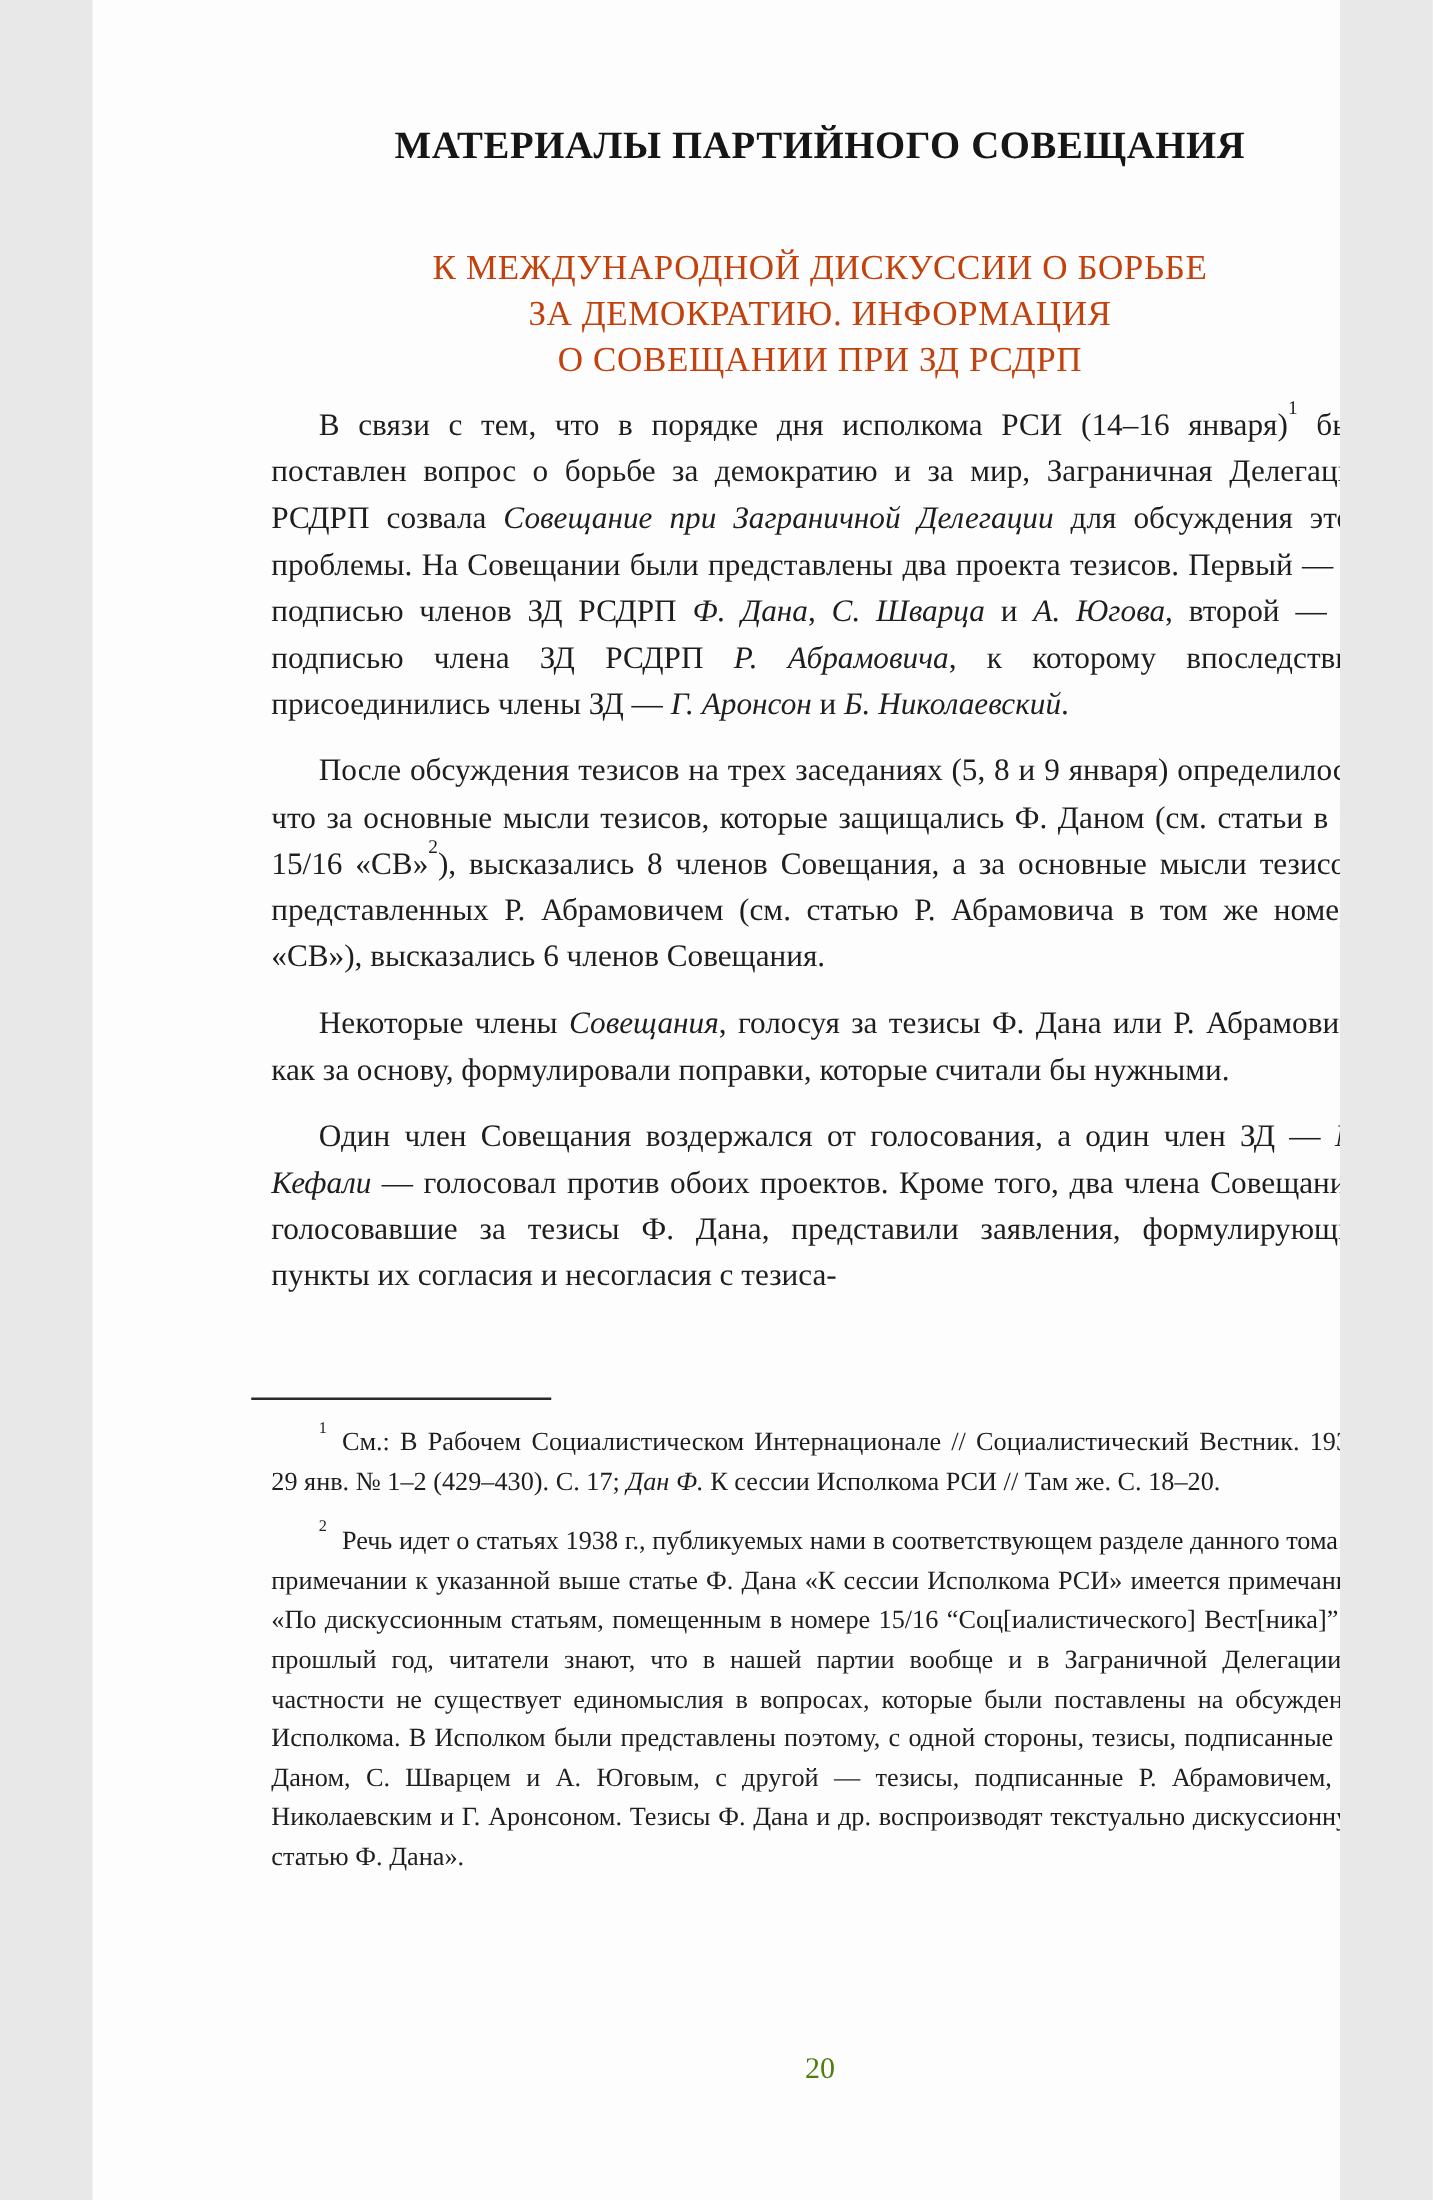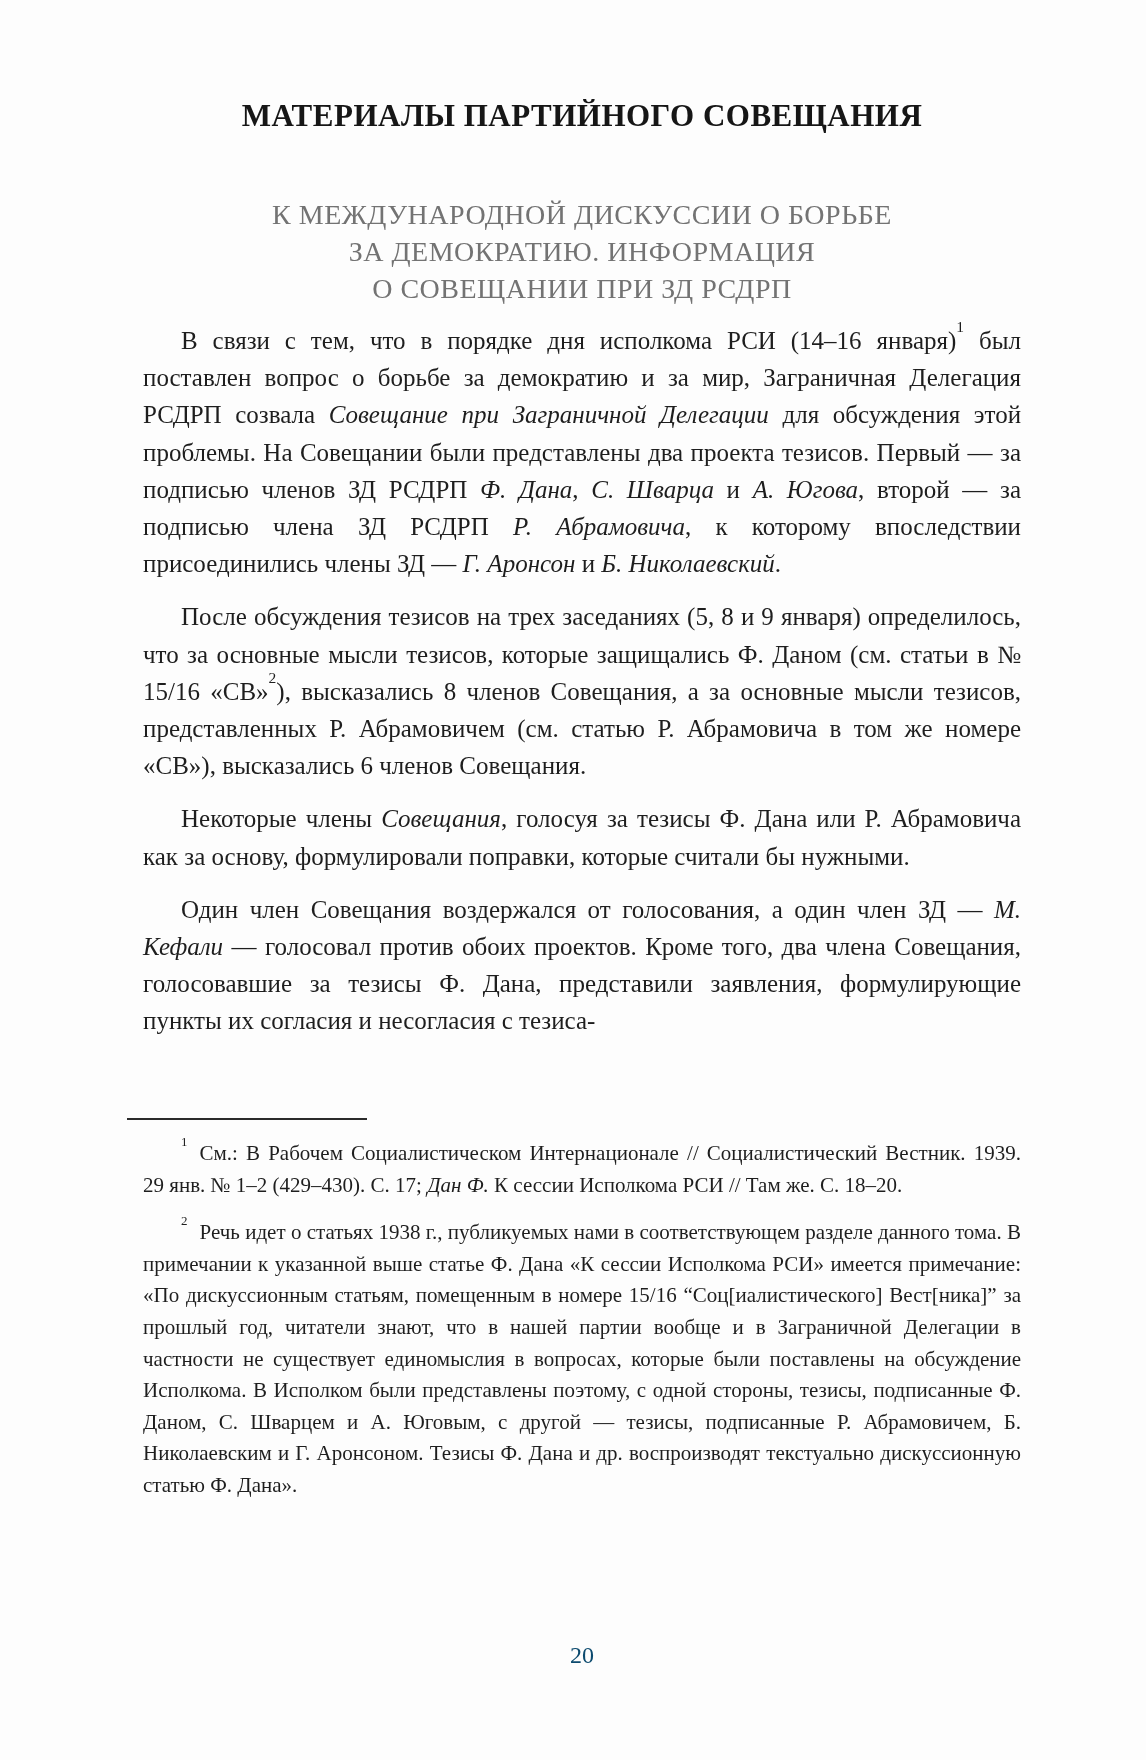--- a/index.html
+++ b/index.html
@@ -2,21 +2,21 @@
 <html lang="ru"><head>
 <meta charset="utf-8">
 <style>
   html, body {
     margin: 0;
     padding: 0;
     background: #e8e8e8;
   }
   .page {
     position: relative;
-    width: 1146px;
+    width: 998px;
     height: 1760px;
     margin: 0 auto;
     background: #fdfdfd;
     color: #1e1e1e;
     font-family: "Liberation Serif", "DejaVu Serif", serif;
     overflow: hidden;
   }
   .col {
     position: absolute;
     left: 127px;
@@ -32,21 +32,21 @@
     color: #161616;
   }
   .heading .tline { display: block; }
   .subtitle {
     top: 196px;
     text-align: center;
     font-weight: normal;
     font-size: 28px;
     line-height: 37px;
     letter-spacing: 0.5px;
-    color: #737373;
+    color: #c2410c;
   }
   .subtitle .tline { display: block; }
   .body-text {
     top: 306px;
     font-size: 25px;
     line-height: 37.2px;
     text-align: justify;
   }
   .body-text p {
     margin: 16px;
@@ -78,21 +78,21 @@
     font-size: 0.62em;
     line-height: 0;
     position: relative;
     top: -0.5em;
     margin-right: 12px;
   }
   .page-number {
     top: 1642px;
     text-align: center;
     font-size: 24px;
-    color: #0c4a6e;
+    color: #4d7c0f;
   }
 </style>
 </head>
 <body>
 
 <div class="page">
 
   <div class="col heading">
     <span class="tline">МАТЕРИАЛЫ ПАРТИЙНОГО СОВЕЩАНИЯ</span>
   </div>

